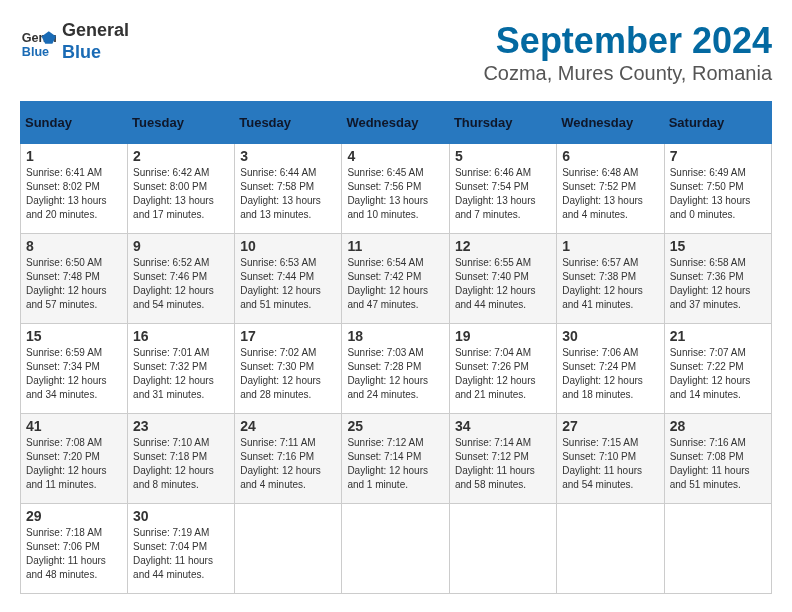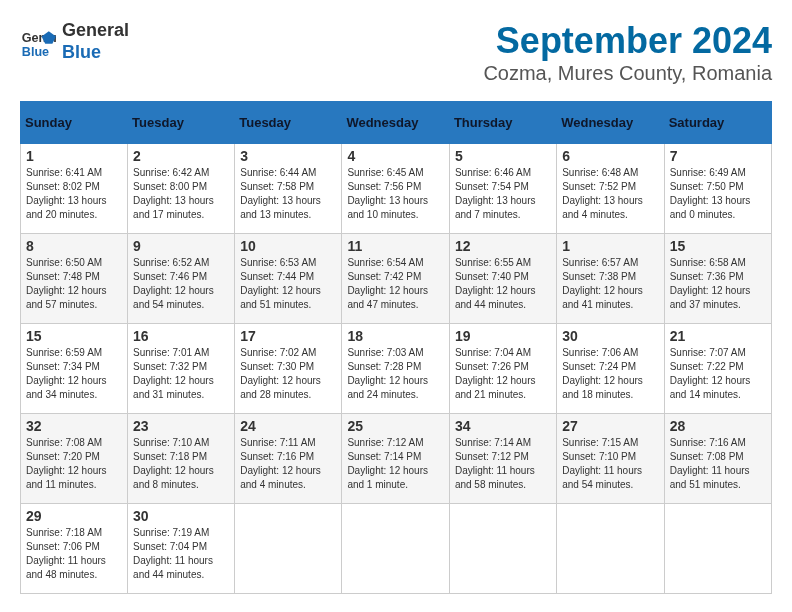--- a/index.html
+++ b/index.html
@@ -197,21 +197,21 @@
           <span class="day-number">30</span>
           <div class="day-info">Sunrise: 7:06 AM<br>Sunset: 7:24 PM<br>Daylight: 12 hours and 18 minutes.</div>
         </td>
         <td>
           <span class="day-number">21</span>
           <div class="day-info">Sunrise: 7:07 AM<br>Sunset: 7:22 PM<br>Daylight: 12 hours and 14 minutes.</div>
         </td>
       </tr>
       <tr>
         <td>
-          <span class="day-number">32</span>
+          <span class="day-number">41</span>
           <div class="day-info">Sunrise: 7:08 AM<br>Sunset: 7:20 PM<br>Daylight: 12 hours and 11 minutes.</div>
         </td>
         <td>
           <span class="day-number">23</span>
           <div class="day-info">Sunrise: 7:10 AM<br>Sunset: 7:18 PM<br>Daylight: 12 hours and 8 minutes.</div>
         </td>
         <td>
           <span class="day-number">24</span>
           <div class="day-info">Sunrise: 7:11 AM<br>Sunset: 7:16 PM<br>Daylight: 12 hours and 4 minutes.</div>
         </td>

